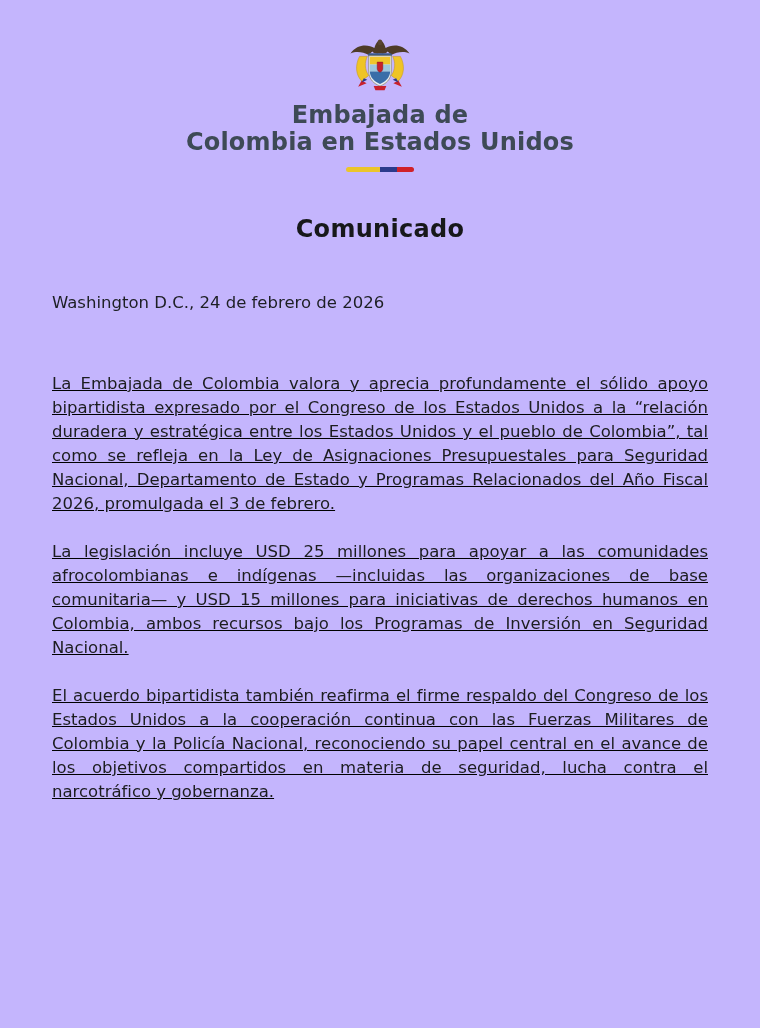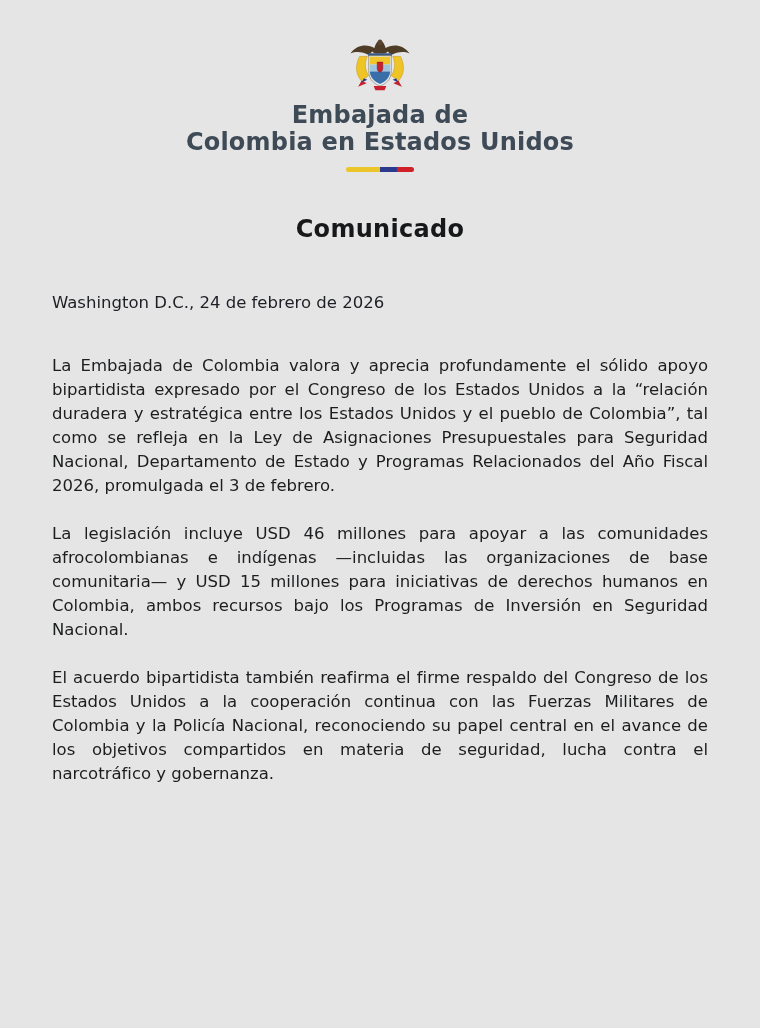--- a/index.html
+++ b/index.html
@@ -11,21 +11,21 @@
     width: 760px;
     height: 1028px;
     font-family: "DejaVu Sans", "Liberation Sans", sans-serif;
     -webkit-font-smoothing: antialiased;
   }
   .page {
     width: 760px;
     height: 1028px;
     box-sizing: border-box;
     padding: 0 52px;
-    background: #e5e5e5;
+    background: #c4b5fd;
     overflow: hidden;
   }
   .letterhead {
     text-align: center;
     padding-top: 36px;
   }
   .crest {
     display: block;
     margin: 0 auto 4px;
     width: 76px;
@@ -56,21 +56,22 @@
     font-weight: 700;
     color: #17181a;
     letter-spacing: 0.3px;
   }
   .dateline {
     margin-top: 50px;
     font-size: 16.5px;
     color: #1d1f24;
   }
   .doc-body {
-    margin-top: 42px;
+    margin-top: 60px;
+    text-decoration: underline;
   }
   .doc-body p {
     margin: 0 0 24px 0;
     font-size: 16.5px;
     line-height: 24px;
     text-align: justify;
     color: #1c1d1f;
   }
 </style>
 </head>
@@ -119,17 +120,17 @@
       <span class="seg-red" style="background:#D02129"></span>
     </div>
   </div>
 
   <h1 class="doc-title">Comunicado</h1>
 
   <div class="dateline">Washington D.C., 24 de febrero de 2026</div>
 
   <div class="doc-body">
     <p>La Embajada de Colombia valora y aprecia profundamente el sólido apoyo bipartidista expresado por el Congreso de los Estados Unidos a la “relación duradera y estratégica entre los Estados Unidos y el pueblo de Colombia”, tal como se refleja en la Ley de Asignaciones Presupuestales para Seguridad Nacional, Departamento de Estado y Programas Relacionados del Año Fiscal 2026, promulgada el 3 de febrero.</p>
-    <p>La legislación incluye USD 46 millones para apoyar a las comunidades afrocolombianas e indígenas —incluidas las organizaciones de base comunitaria— y USD 15 millones para iniciativas de derechos humanos en Colombia, ambos recursos bajo los Programas de Inversión en Seguridad Nacional.</p>
+    <p>La legislación incluye USD 25 millones para apoyar a las comunidades afrocolombianas e indígenas —incluidas las organizaciones de base comunitaria— y USD 15 millones para iniciativas de derechos humanos en Colombia, ambos recursos bajo los Programas de Inversión en Seguridad Nacional.</p>
     <p>El acuerdo bipartidista también reafirma el firme respaldo del Congreso de los Estados Unidos a la cooperación continua con las Fuerzas Militares de Colombia y la Policía Nacional, reconociendo su papel central en el avance de los objetivos compartidos en materia de seguridad, lucha contra el narcotráfico y gobernanza.</p>
   </div>
 
 </div>
 
 </body></html>

